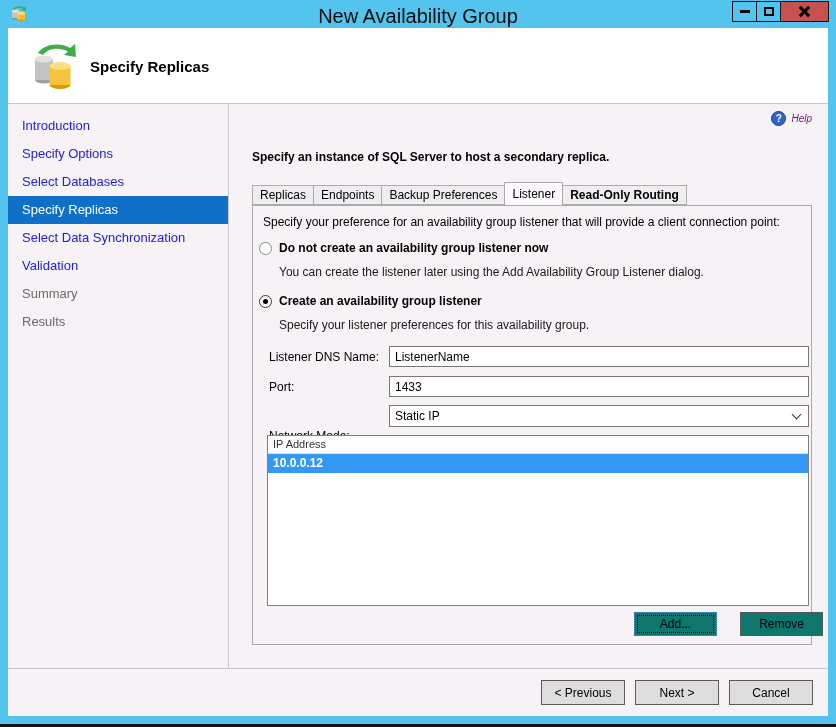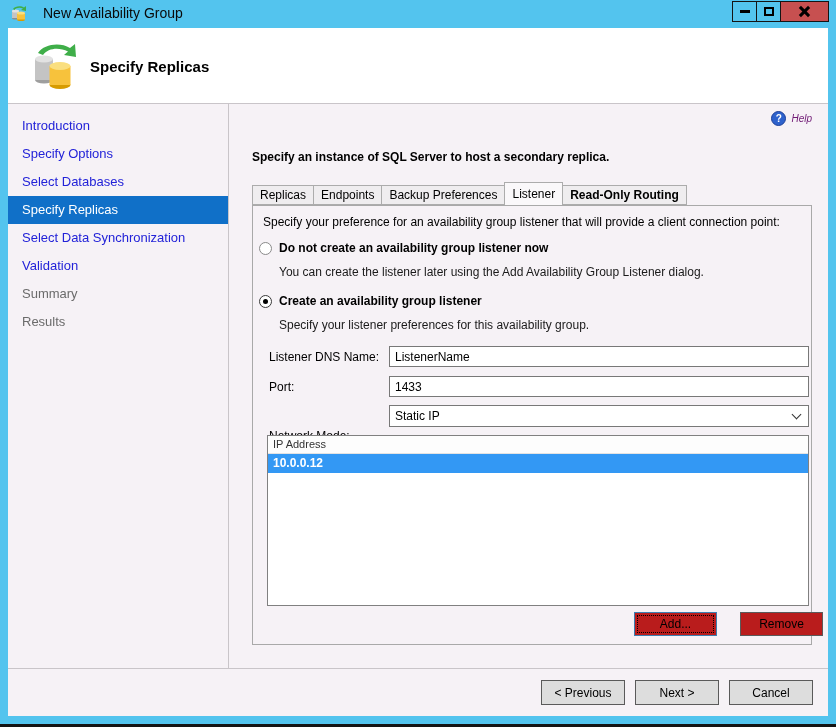--- a/index.html
+++ b/index.html
@@ -2,21 +2,21 @@
 <html><head>
 <meta charset="utf-8">
 <style>
   * { margin:0; padding:0; box-sizing:border-box; }
   body { font-family:"Liberation Sans", sans-serif; background:#333; }
   .window { position:relative; width:836px; height:727px; background:#53C4EE; overflow:hidden; }
   .bottom-edge { position:absolute; left:0; right:0; bottom:0; height:3px; background:#141414; }
 
   
   .titlebar { position:absolute; top:0; left:0; right:0; height:28px; }
-  .titlebar-title { position:absolute; left:0; right:0; top:5px; text-align:left; font-size:14px; color:#0a0a0a;margin-left:43px; }
+  .titlebar-title { position:absolute; left:0; right:0; top:5px; text-align:center; font-size:20px; color:#0a0a0a; }
   .win-icon { position:absolute; left:10px; top:5px; width:17px; height:17px; }
   .win-controls { position:absolute; right:7px; top:1px; display:flex; }
   .win-btn { height:21px; border:1px solid #141414; display:flex; align-items:center; justify-content:center; cursor:pointer; }
   .win-btn.minb, .win-btn.maxb { width:24px; background:#53C4EE; border-right:none; }
   .win-btn.maxb { }
   .win-btn.closeb { width:49px; background:#C75050; }
   .glyph-min { width:10px; height:3px; background:#000; }
   .glyph-max { width:10px; height:9px; border:2px solid #000; }
   .glyph-close { position:relative; width:13px; height:13px; }
   .glyph-close::before, .glyph-close::after { content:""; position:absolute; left:0; top:5px; width:13px; height:3px; background:#000; }
@@ -68,21 +68,21 @@
   .text-input { position:absolute; left:136px; width:420px; height:21px; border:1px solid #787878; background:#fff; font-size:12px; padding:0 5px; font-family:inherit; color:#000; }
   .dropdown { position:absolute; left:136px; top:199px; width:420px; height:22px; border:1px solid #787878; background:#fff; font-size:12px; line-height:20px; padding-left:5px; cursor:pointer; color:#000; }
   .chevron { position:absolute; right:8px; top:5px; width:7px; height:7px; border-right:1px solid #333; border-bottom:1px solid #333; transform:rotate(45deg); }
 
   
   .ip-list { position:absolute; left:14px; top:229px; width:542px; height:171px; border:1px solid #808080; background:#fff; }
   .ip-header { height:18px; line-height:17px; padding-left:5px; font-size:11px; color:#333; background:#FDFDFD; border-bottom:1px solid #E3E3E3; }
   .ip-row { height:19px; line-height:19px; padding-left:5px; font-size:12px; cursor:pointer;font-weight:bold; }
   .ip-row.selected { background:#3398F4; color:#fff; }
 
-  .panel-btn { position:absolute; top:406px; width:83px; height:24px; background:#b91c1c; font-size:12px; font-family:inherit; cursor:pointer; }
+  .panel-btn { position:absolute; top:406px; width:83px; height:24px; background:#0f766e; font-size:12px; font-family:inherit; cursor:pointer; }
   .btn-add { left:381px; border:1px solid #3C7FB1; outline:1px dotted #000; outline-offset:-4px; }
   .btn-remove { left:472px; border:1px solid #5A5A5A;margin-left:15px; }
 </style>
 </head>
 <body>
 
 <div class="window">
 
   <div class="titlebar">
     <svg class="win-icon" viewBox="0 0 17 17">

